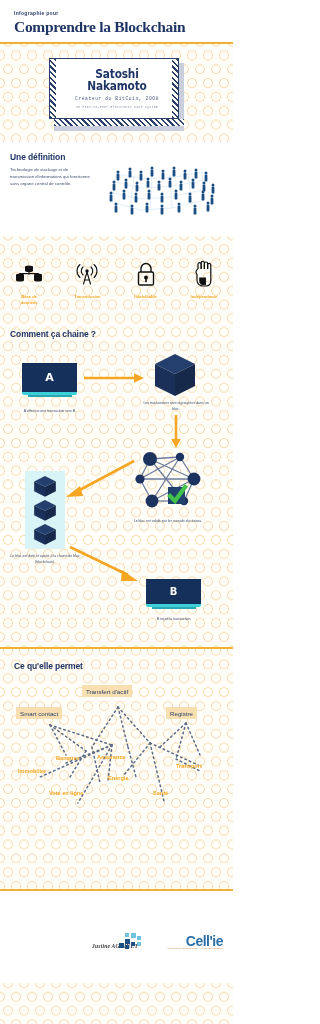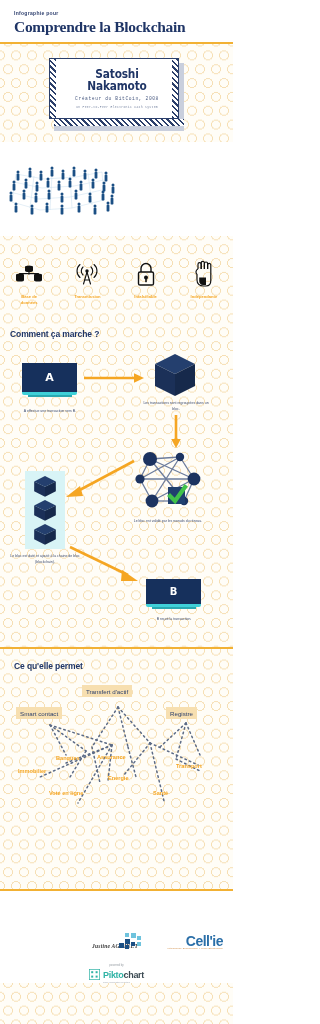--- a/index.html
+++ b/index.html
@@ -328,20 +328,24 @@
         <div class="satoshi-name">Satoshi Nakamoto</div>
         <div class="satoshi-role">Créateur du BitCoin, 2008</div>
         <div class="satoshi-sub">un Peer-to-Peer Electronic Cash System</div>
       </div>
       <div class="satoshi-foot"></div>
     </div>
   </div>
 
   <div class="definition">
     <div class="def-inner">
+      <div class="def-text">
+        <div class="sec-title">Une définition</div>
+        <div class="def-body">Technologie de stockage et de transmission d'informations qui fonctionne sans organe central de contrôle.</div>
+      </div>
       <div class="def-art">
         <svg width="120" height="62" viewBox="0 0 120 62" aria-hidden="true">
           <defs>
             <g id="person">
               <circle cx="0" cy="0" r="1.5" fill="#1b4f84"></circle>
               <rect x="-1.4" y="1.6" width="2.8" height="7" rx="1.2" fill="#1b4f84"></rect>
             </g>
           </defs>
           <g stroke="#bcd7ea" stroke-width=".45" fill="none" opacity=".9">
             <path d="M12 44 L40 52 L72 50 L104 42"></path>
@@ -467,21 +471,21 @@
             <path d="M6.2 17.5 L13 17.5 L13 25 L10 25 C7.6 25 6.2 23.2 6.2 21 Z" fill="#111"></path>
           </svg>
         </div>
         <div class="icon-label">Indépendante</div>
       </div>
 
     </div>
   </div>
 
   <div class="howto">
-    <div class="sec-title">Comment ça marche ?</div>
+    <div class="sec-title">Comment ça chaine ?</div>
 
     <div class="stage">
 
       <div class="laptop" style="left:22px; top:14px; width:55px;">
         <div class="screen" style="height:29px;">
           <span style="font-size:11px;">A</span>
         </div>
         <div class="base"></div>
         <div class="foot" style="width:44px;"></div>
       </div>
@@ -647,33 +651,15 @@
           <rect x="12" y="2" width="5" height="5"></rect>
             <rect x="18" y="5" width="4" height="4"></rect>
           <rect x="6" y="2" width="4" height="4"></rect>
             <rect x="18" y="11" width="4" height="4"></rect>
         </g>
       </svg>
       <span class="cellie-word">Cell'ie</span>
     </div>
     <div class="cellie-tag">Intelligence Economique • Veille Stratégique</div>
 
-    <div class="pikto">
-      <div class="pikto-by">powered by</div>
-      <div class="pikto-row">
-        <svg width="11" height="11" viewBox="0 0 11 11" aria-hidden="true">
-          <rect x="0" y="0" width="11" height="11" fill="none" stroke="#2fb3a5" stroke-width="1.4"></rect>
-          <g fill="#2fb3a5">
-            <rect x="2.2" y="2.2" width="2" height="2"></rect>
-              <rect x="6.6" y="2.2" width="2" height="2"></rect>
-            <rect x="2.2" y="6.6" width="2" height="2"></rect>
-              <rect x="6.6" y="6.6" width="2" height="2"></rect>
-          </g>
-        </svg>
-        <span class="pikto-word">
-          <b>Pikto</b><span>chart</span>
-        </span>
-      </div>
-      <div class="pikto-sub">make information beautiful</div>
-    </div>
   </div>
 
 </div>
 
 </body></html>

